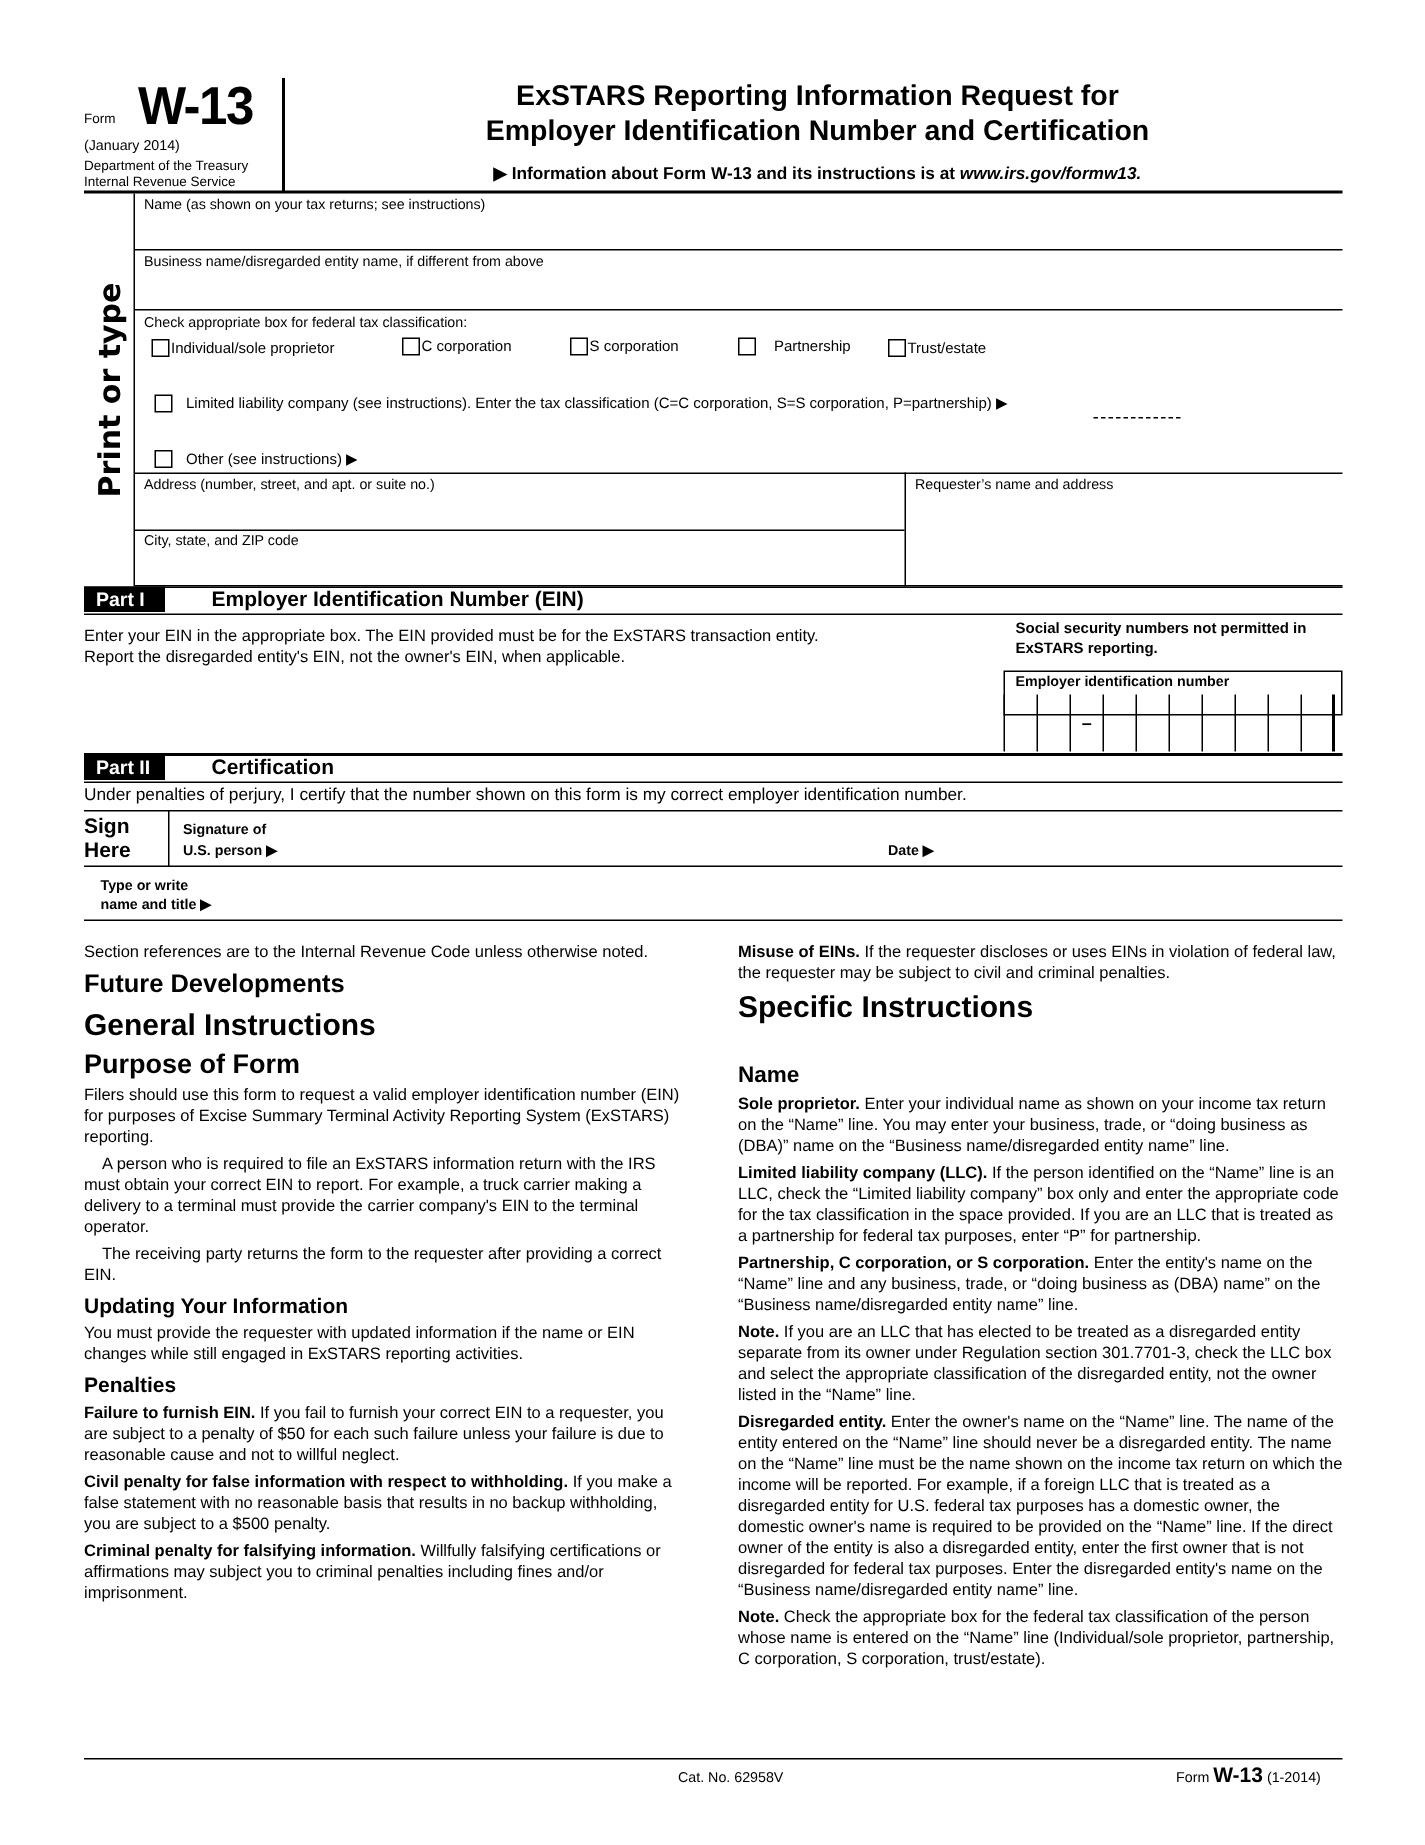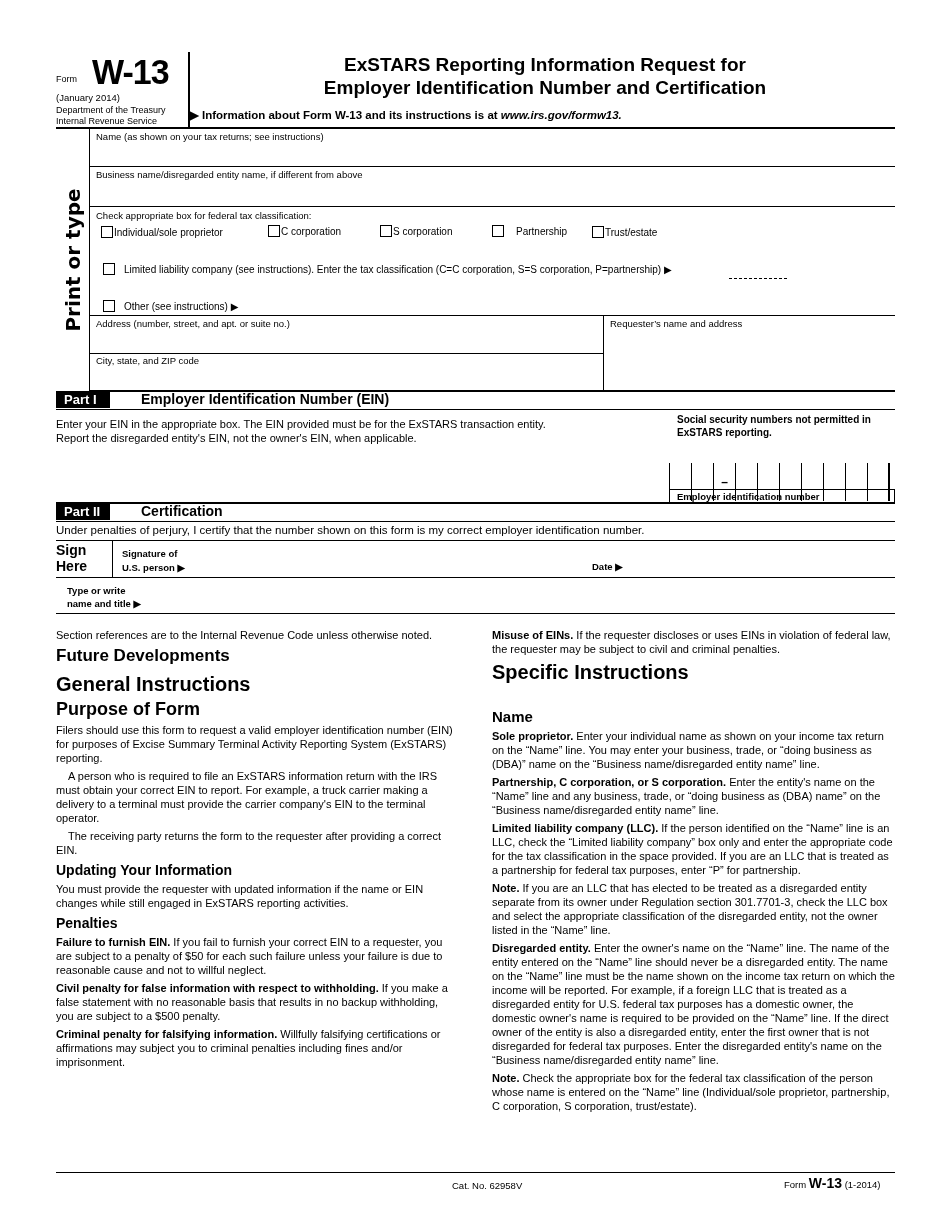--- a/index.html
+++ b/index.html
@@ -7,21 +7,21 @@
     body { font-family: "Liberation Sans", sans-serif; color: #000; position: relative; overflow: hidden; }
     .abs { position: absolute; }
 
     
     .hdr-left { left: 56px; top: 52px; width: 134px; height: 76px; border-right: 2px solid #000; }
     .form-word { position: absolute; left: 0; top: 22px; font-size: 9px; }
     .form-num { position: absolute; left: 36px; top: 0px; font-size: 34px; font-weight: bold; letter-spacing: -1px; transform: scaleY(1.05); }
     .form-date { position: absolute; left: 0; top: 40px; font-size: 9.5px; }
     .form-dept { position: absolute; left: 0; top: 53px; font-size: 9px; line-height: 11px; }
     .hdr-title { left: 190px; top: 53px; width: 710px; text-align: center; font-size: 19px; font-weight: bold; line-height: 23px; }
-    .hdr-info { left: 190px; top: 108px; width: 710px; font-size: 11.5px; font-weight: bold; }
+    .hdr-info { left: 190px; top: 108px; width: 710px; text-align: center; font-size: 11.5px; font-weight: bold; }
     .hdr-info i { font-style: italic; }
     .hdr-rule { left: 56px; top: 127px; width: 839px; height: 2px; background: #000; }
 
     
     .pot-col { left: 56px; top: 129px; width: 34px; height: 262px; }
     .pot-text { position: absolute; left: 50%; top: 50%; transform: translate(-50%,-50%) rotate(-90deg); font-size: 20px; font-weight: bold; white-space: nowrap; font-family: "DejaVu Sans", sans-serif; }
     .vline-main { left: 89px; top: 129px; width: 1px; height: 262px; background: #000; }
 
     .field-label { font-size: 9.5px; color: #000; }
     .hline { height: 1px; background: #000; }
@@ -30,21 +30,21 @@
     .cb-item { position: absolute; display: flex; align-items: center; gap: 1px; font-size: 10px; }
 
     .dashline { border-bottom: 1px dashed #000; width: 58px; height: 1px; }
 
     
     .part-rule { left: 56px; width: 839px; height: 2px; background: #000; }
     .part-tag { background: #000; color: #fff; font-weight: bold; font-size: 13px; padding: 1px 8px 1px 8px; height: 17px; line-height: 15px; width: 54px; }
     .part-title { font-weight: bold; font-size: 14px; }
 
     .ein-box { left: 669px; top: 447px; width: 226px; height: 56px; }
-    .ein-head { position: absolute; left: 0; top: 0; width: 226px; height: 15px; border: 1px solid #000; font-size: 9.5px; font-weight: bold; padding-left: 7px; line-height: 14px; margin-top: 42px; }
+    .ein-head { position: absolute; left: 0; top: 0; width: 226px; height: 30px; border: 1px solid #000; font-size: 9.5px; font-weight: bold; padding-left: 7px; line-height: 14px; }
     .ein-cells { position: absolute; left: 0; top: 16px; width: 226px; height: 38px; display: flex; border-left: 1px solid #000; }
     .ein-cell { flex: 0 0 22px; height: 38px; border-right: 1px solid #000; }
     .ein-dash { flex: 0 0 22px; height: 38px; border-right: 1px solid #000; display: flex; align-items: center; justify-content: center; font-weight: bold; font-size: 12px; }
     .ein-cell.last { border-right: 2px solid #000; }
 
     .body-text { font-size: 11px; line-height: 14px; }
     .col { width: 400px; }
     .col p { font-size: 11px; line-height: 14px; margin-bottom: 4px; }
     .col p.indent { text-indent: 12px; }
     .h-large { font-size: 20px; font-weight: bold; line-height: 24px; margin: 6px 0 2px 0; }
@@ -210,22 +210,22 @@
   <p><b>Failure to furnish EIN.</b><span> If you fail to furnish your correct EIN to a requester, you are subject to a penalty of $50 for each such failure unless your failure is due to reasonable cause and not to willful neglect.</span></p>
   <p><b>Civil penalty for false information with respect to withholding.</b><span> If you make a false statement with no reasonable basis that results in no backup withholding, you are subject to a $500 penalty.</span></p>
   <p><b>Criminal penalty for falsifying information.</b><span> Willfully falsifying certifications or affirmations may subject you to criminal penalties including fines and/or imprisonment.</span></p>
 </div>
 
 <div class="abs col" style="left:492px; top:628px; width:404px;">
   <p><b>Misuse of EINs.</b><span> If the requester discloses or uses EINs in violation of federal law, the requester may be subject to civil and criminal penalties.</span></p>
   <div class="h-large" style="margin-top:4px;">Specific Instructions</div>
   <div class="h-small" style="font-size:15px;margin-top:24px;">Name</div>
   <p><b>Sole proprietor.</b><span> Enter your individual name as shown on your income tax return on the “Name” line. You may enter your business, trade, or “doing business as (DBA)” name on the “Business name/disregarded entity name” line.</span></p>
+  <p><b>Limited liability company (LLC).</b><span> If the person identified on the “Name” line is an LLC, check the “Limited liability company” box only and enter the appropriate code for the tax classification in the space provided. If you are an LLC that is treated as a partnership for federal tax purposes, enter “P” for partnership.</span></p>
   <p><b>Partnership, C corporation, or S corporation.</b><span> Enter the entity's name on the “Name” line and any business, trade, or “doing business as (DBA) name” on the “Business name/disregarded entity name” line.</span></p>
-  <p><b>Limited liability company (LLC).</b><span> If the person identified on the “Name” line is an LLC, check the “Limited liability company” box only and enter the appropriate code for the tax classification in the space provided. If you are an LLC that is treated as a partnership for federal tax purposes, enter “P” for partnership.</span></p>
   <p><b>Note.</b><span> If you are an LLC that has elected to be treated as a disregarded entity separate from its owner under Regulation section 301.7701-3, check the LLC box and select the appropriate classification of the disregarded entity, not the owner listed in the “Name” line.</span></p>
   <p><b>Disregarded entity.</b><span> Enter the owner's name on the “Name” line. The name of the entity entered on the “Name” line should never be a disregarded entity. The name on the “Name” line must be the name shown on the income tax return on which the income will be reported. For example, if a foreign LLC that is treated as a disregarded entity for U.S. federal tax purposes has a domestic owner, the domestic owner's name is required to be provided on the “Name” line. If the direct owner of the entity is also a disregarded entity, enter the first owner that is not disregarded for federal tax purposes. Enter the disregarded entity's name on the “Business name/disregarded entity name” line.</span></p>
   <p><b>Note.</b><span> Check the appropriate box for the federal tax classification of the person whose name is entered on the “Name” line (Individual/sole proprietor, partnership, C corporation, S corporation, trust/estate).</span></p>
 </div>
 
 <div class="abs footer-rule"></div>
 <div class="abs" style="left:452px; top:1180px; font-size:9.5px;text-align:right;">Cat. No. 62958V</div>
 <div class="abs" style="left:784px; top:1175px; font-size:9.5px;">
   <span>Form</span>
   <b style="font-size:14px;">W-13</b>

